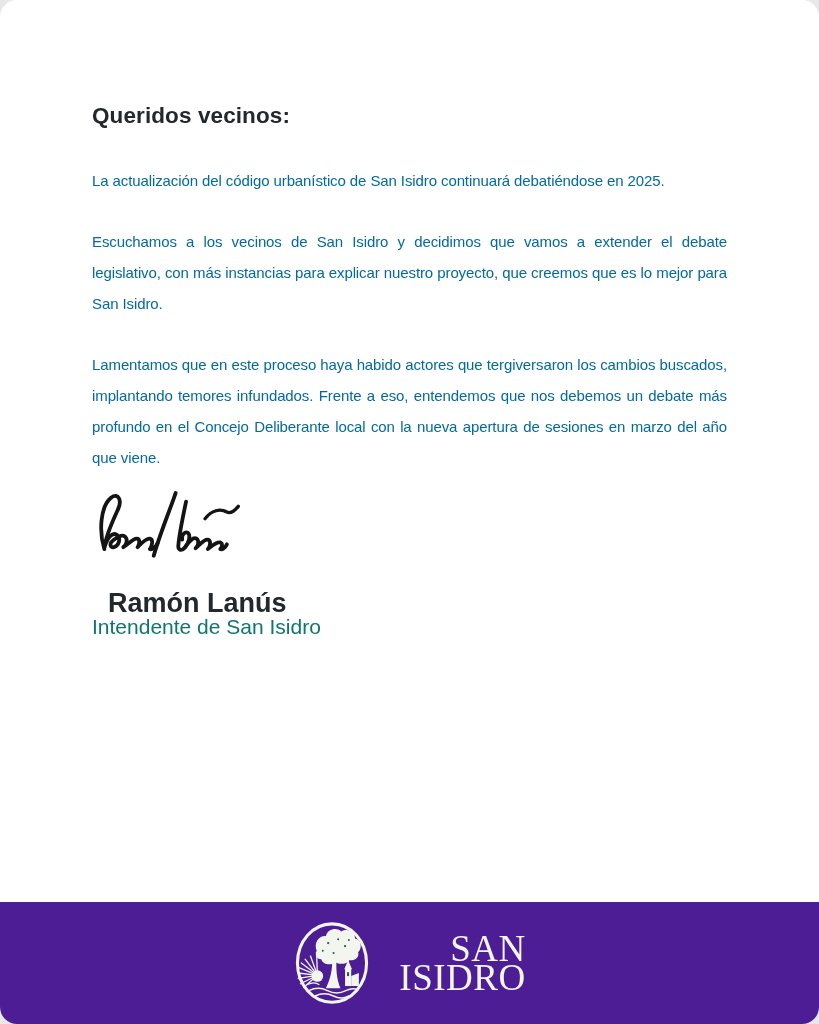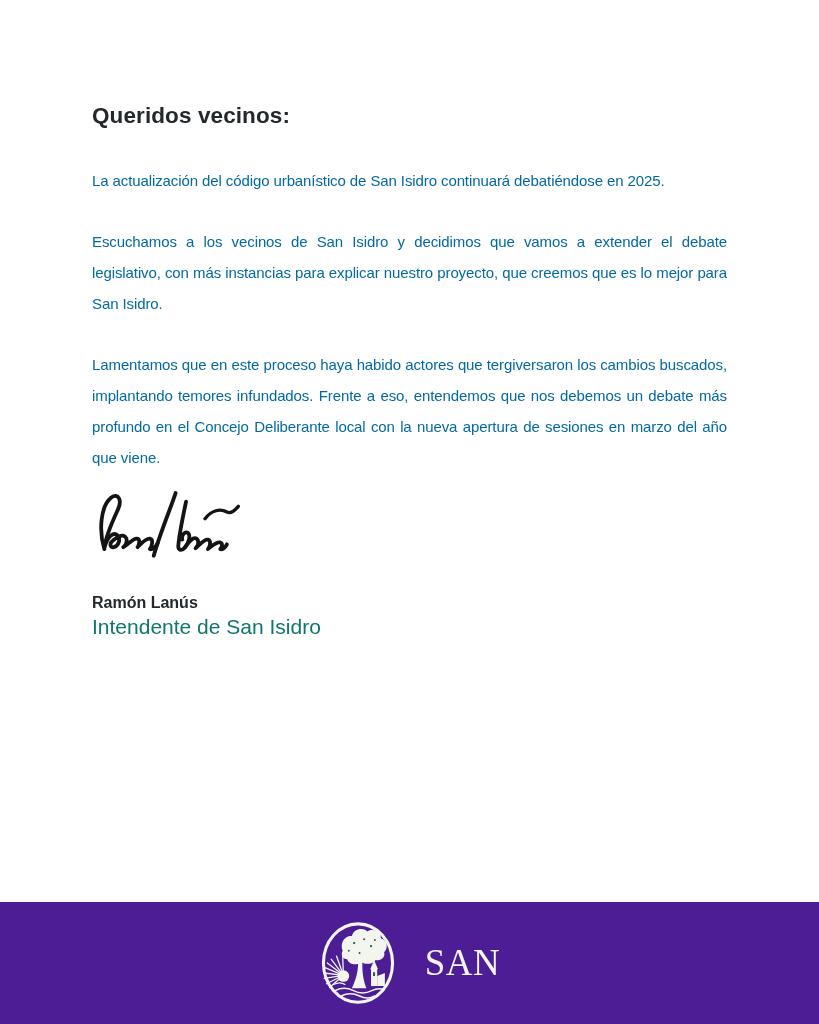--- a/index.html
+++ b/index.html
@@ -3,20 +3,21 @@
 <meta charset="utf-8">
 <style>
   html,body{margin:0;padding:0;background:#e8e8e8;}
   .sheet{
     position:relative;
     width:819px;height:1024px;
     background:#ffffff;
     overflow:hidden;
     font-family:"Liberation Sans", sans-serif;
     margin:0 auto;
+    border-radius:17px;
   }
   .letter{
     position:absolute;
     left:92px;top:103px;width:635px;
   }
   .salutation{
     font-size:22.5px;line-height:26px;
     font-weight:700;color:#23282c;
     margin:0 0 36px 0;letter-spacing:.1px;
   }
@@ -25,22 +26,22 @@
     color:#0369a1;
     text-align:justify;
     margin:0 0 30px 0;
     letter-spacing:-0.1px;
   }
   .signature{
     display:block;
     margin:-14px 0 0 0;
   }
   .signer-name{
-    font-size:16px;line-height:24px;font-weight:700;
-    color:#23282c;margin:16px 0 0 0;
+    font-size:27px;line-height:24px;font-weight:700;
+    color:#23282c;margin:16px 0 0 16px;
   }
   .signer-title{
     font-size:21px;line-height:24px;font-weight:400;
     color:#0f766e;margin:0;
   }
   .footer{
     position:absolute;left:0;bottom:0;
     width:819px;height:122px;
     background:#4c1d95;
     display:flex;align-items:center;justify-content:center;
@@ -137,15 +138,16 @@
         <g fill="none" stroke="#f3f5ef" stroke-width="2" stroke-linecap="round">
           <path d="M20,92 C28,88 36,88 44,92 C52,96 60,96 68,92 C74,89 80,89 84,91"></path>
           <path d="M28,99 C36,95 44,95 52,99 C58,102 66,102 72,99"></path>
           <path d="M18,84 C24,81 29,81 33,84" stroke-width="1.6"></path>
         </g>
       </g>
     </svg>
 
     <div class="wordmark">
       <div>SAN</div>
+      <div>ISIDRO</div>
     </div>
   </div>
 </div>
 
 </body></html>

